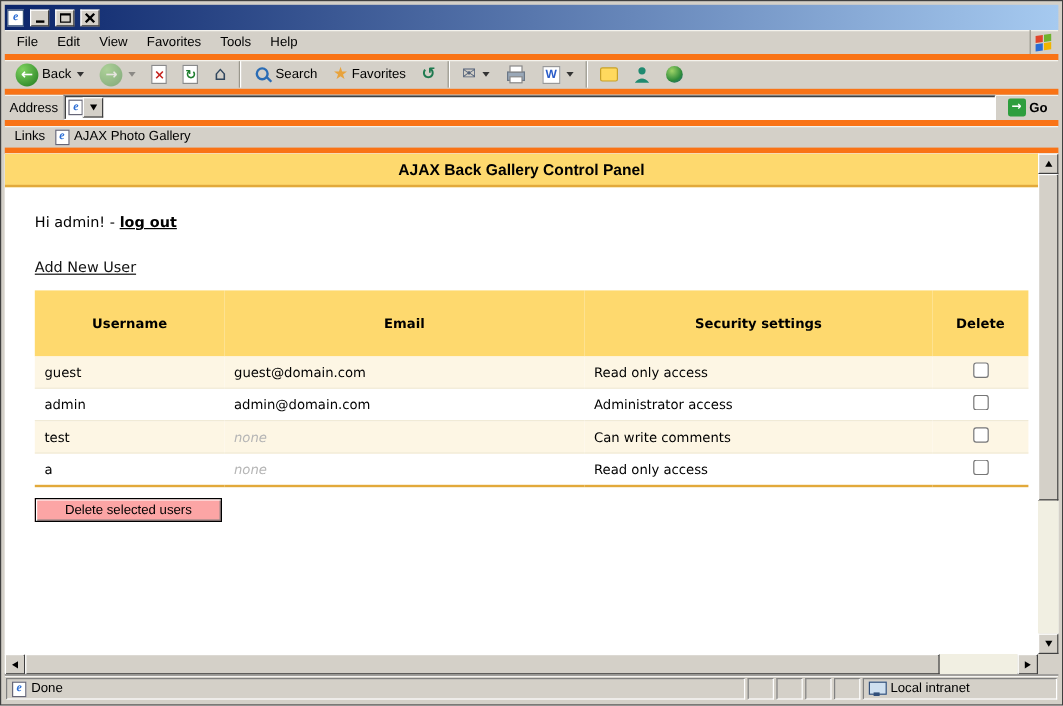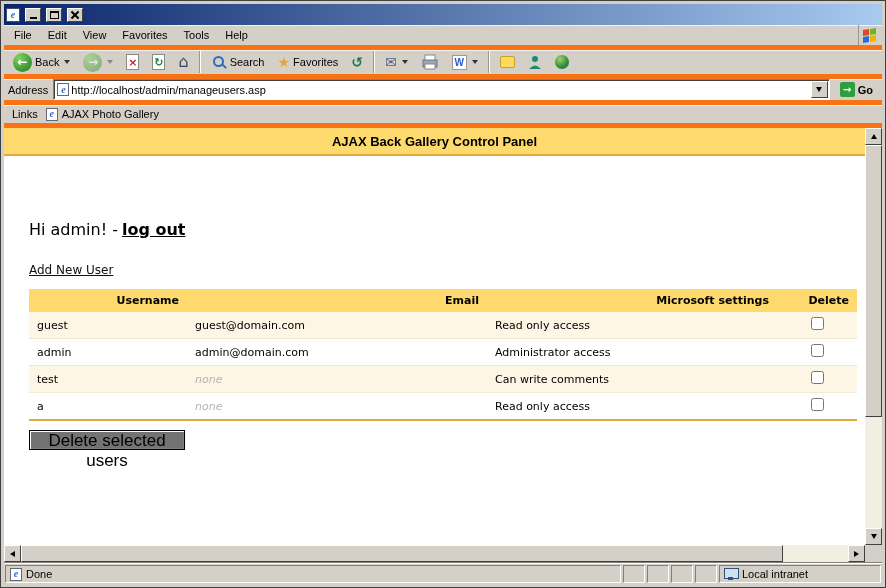--- a/index.html
+++ b/index.html
@@ -78,33 +78,33 @@
   .links-item{display:flex;align-items:center;gap:4px;cursor:default}
   .mini-page{width:12px;height:13px;background:#fff;border:1px solid #667;display:flex;align-items:center;
              justify-content:center;flex:0 0 auto}
 
   
   .content-row{flex:1;display:flex;min-height:0;background:#fff}
   .page{flex:1;background:#fff;overflow:hidden;font-family:"DejaVu Sans",sans-serif;font-size:11px}
   .banner{height:28px;background:#fed96e;border-bottom:2px solid #e2a93b;text-align:center;
           font-weight:bold;font-size:13px;line-height:27px;font-family:"Liberation Sans",sans-serif}
   .page-body{padding:0 8px 0 25px}
-  .greeting{margin-top:64px;font-size:16px}
+  .greeting{margin-top:22px;font-size:12px}
   .logout{font-weight:bold;text-decoration:underline;color:#000;cursor:pointer;margin-left:4px}
   .addlink{display:inline-block;margin-top:24px;font-size:12px;text-decoration:underline;color:#111;cursor:pointer}
   table.users{width:100%;border-collapse:collapse;margin-top:12px;font-size:11px}
-  table.users th{background:#fed96e;text-align:right;font-weight:bold;padding:5px 8px;font-size:11px}
+  table.users th{background:#fed96e;text-align:center;font-weight:bold;padding:21px 8px;font-size:11px}
   table.users td{padding:5px 8px;border-bottom:1px solid #f0ead6}
   table.users tbody tr:nth-child(odd){background:#fdf6e4}
   table.users tbody tr:last-child td{border-bottom:2px solid #e2a93b}
   .col-user{width:158px}.col-email{width:300px}.col-sec{width:290px}.col-del{width:80px}
   td.del-cell{text-align:center}
   td.email-none{color:#b5b5b5;font-style:italic}
-  .delete-btn{margin-top:9px;width:156px;height:20px;font-size:17px;font-family:"Liberation Sans",sans-serif;
-              background:#737373;border:1px solid #000;
+  .delete-btn{margin-top:9px;width:156px;height:20px;font-size:11px;font-family:"Liberation Sans",sans-serif;
+              background:#fca5a5;border:1px solid #000;
               box-shadow:inset 1px 1px 0 #fff,inset -1px -1px 0 #808080;cursor:default}
   .jump{display:block;text-align:right;margin-top:18px;margin-right:14px;font-weight:bold;
         text-decoration:underline;color:#000;font-size:12px;cursor:pointer}
 
   
   .vscroll{width:17px;flex:0 0 17px;background:#f1efe2;display:flex;flex-direction:column}
   .scroll-btn{width:17px;height:17px;flex:0 0 17px;background:#d4d0c8;border:1px solid;
               border-color:#fff #404040 #404040 #fff;display:flex;align-items:center;justify-content:center}
   .vthumb{height:272px;background:#d4d0c8;border:1px solid;border-color:#fff #404040 #404040 #fff}
   .vspacer{flex:1}
@@ -233,21 +233,20 @@
       <span class="orb-ic"></span>
     </span>
   </div>
 
   <div class="addressbar bar">
     <span>Address</span>
     <span class="addr-box">
       <span class="mini-page">
           <span class="blue-e">e</span>
         </span>
-      <input class="addr-input" type="text" value="http://localhost/admin/manageusers.asp" style="">
       <span class="addr-drop">
         <span class="tri-down"></span>
       </span>
     </span>
     <span class="go-btn">
       <span class="go-ic icon-font">→</span>
       <span class="go-label">Go</span>
     </span>
   </div>
 
@@ -270,21 +269,21 @@
         <div class="greeting">
           <span>Hi admin! -</span><span class="logout">log out</span>
         </div>
         <span class="addlink">Add New User</span>
 
         <table class="users">
           <thead>
             <tr>
               <th class="col-user">Username</th>
               <th class="col-email">Email</th>
-              <th class="col-sec">Microsoft settings</th>
+              <th class="col-sec">Security settings</th>
               <th class="col-del">Delete</th>
             </tr>
           </thead>
           <tbody>
             <tr>
               <td>guest</td>
               <td>guest@domain.com</td>
               <td>Read only access</td>
               <td class="del-cell"><input type="checkbox" style=""></td>
             </tr>

